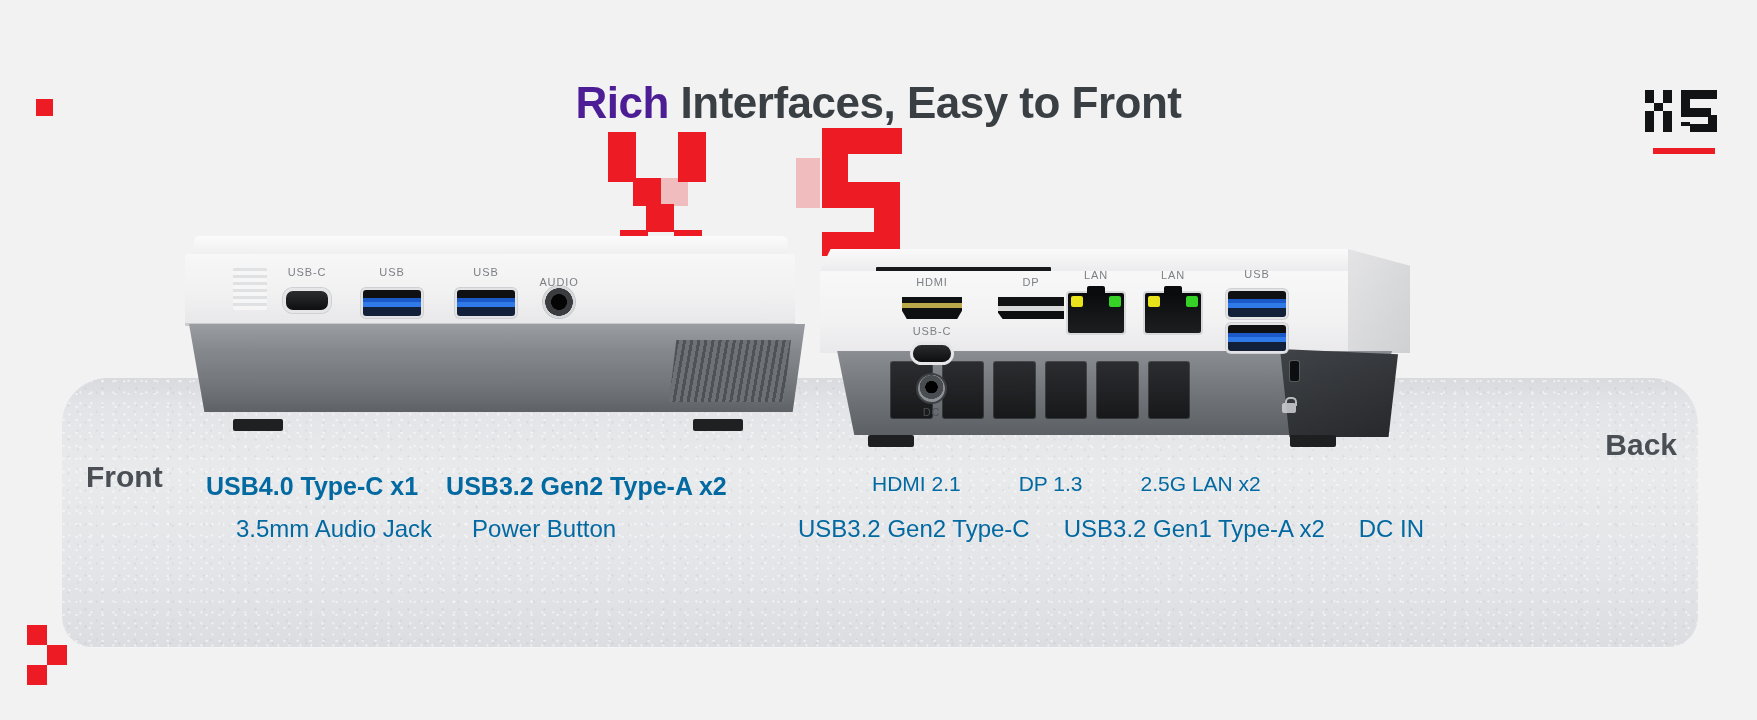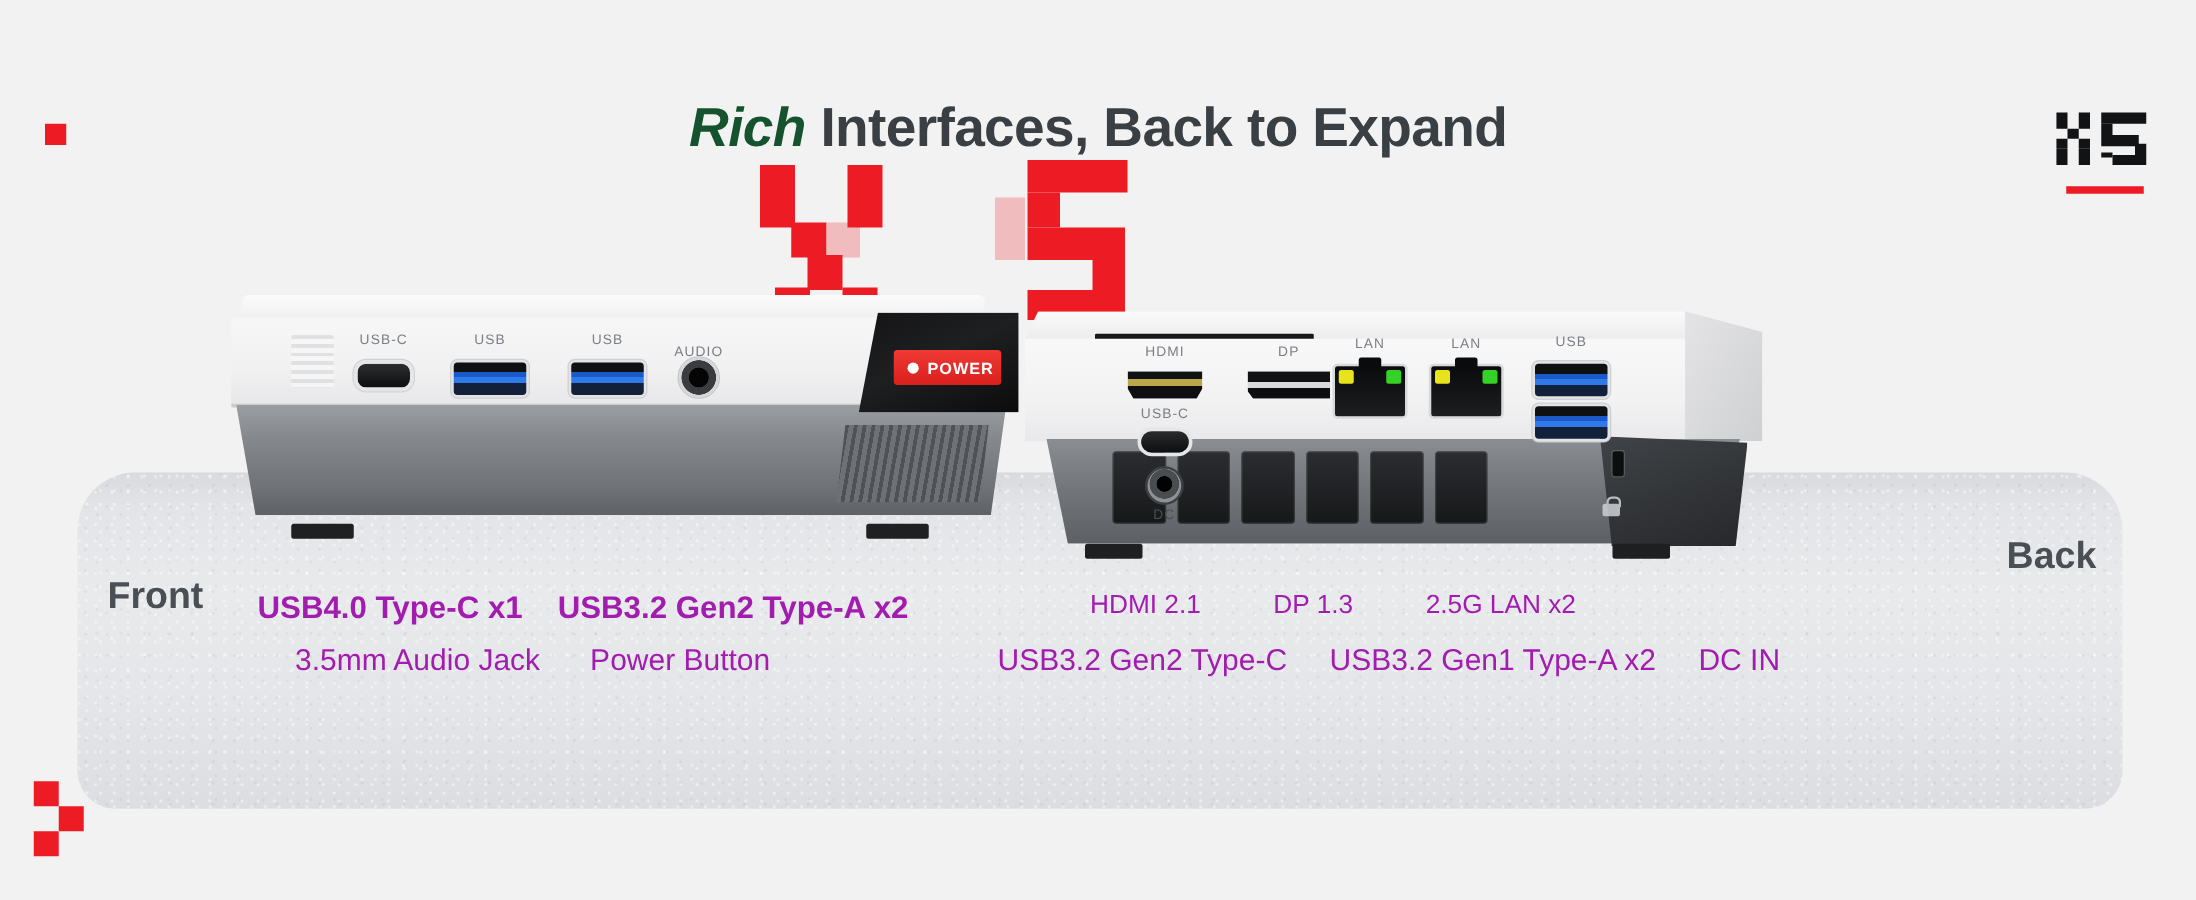--- a/index.html
+++ b/index.html
@@ -19,21 +19,21 @@
   .pix-bl2{left:47px;top:645px;width:20px;height:20px;}
   .pix-bl3{left:27px;top:665px;width:20px;height:20px;}
 
   
   .title{
     position:absolute;left:0;right:0;top:78px;
     text-align:center;
     font-size:44px;font-weight:700;letter-spacing:-0.5px;
     color:#3a3f44;white-space:nowrap;
   }
-  .title .rich{color:#14532d;font-style:italic;}
+  .title .rich{color:#4c1d95;}
 
   
   .brand{position:absolute;right:28px;top:88px;width:90px;}
   .brand-mark{width:78px;height:46px;margin-left:6px;}
   .brand-rule{height:6px;background:#ed1c24;width:62px;margin:10px 0 0 14px;}
 
   
   .watermark{position:absolute;left:590px;top:128px;width:400px;height:135px;}
   .wm-blk{position:absolute;background:#ed1c24;}
   .wm-blk.soft{opacity:.25;}
@@ -57,21 +57,21 @@
     opacity:.9;
   }
 
   
   .side-label{
     position:absolute;font-size:30px;font-weight:700;color:#4a4f55;
   }
   .label-front{left:86px;top:448px;margin-top:12px;}
   .label-back{right:80px;top:428px;}
 
-  .specrow{position:absolute;display:flex;align-items:baseline;color:#a21caf;white-space:nowrap;}
+  .specrow{position:absolute;display:flex;align-items:baseline;color:#0369a1;white-space:nowrap;}
   .specrow span{display:inline-block;}
   .r1-front{left:206px;top:472px;font-size:25px;font-weight:700;gap:28px;}
   .r2-front{left:236px;top:515px;font-size:24px;font-weight:400;gap:40px;}
   .r1-back{left:872px;top:472px;font-size:21px;font-weight:400;gap:58px;}
   .r2-back{left:798px;top:515px;font-size:24px;font-weight:400;gap:34px;}
 
   
   .dev-front{position:absolute;left:185px;top:236px;width:630px;height:185px;}
   .df-top{
     position:absolute;left:8px;top:0;width:594px;height:22px;
@@ -245,21 +245,21 @@
 
 <div class="stage">
 
   <div class="corner-pix pix-tl"></div>
   <div class="corner-pix pix-bl1"></div>
   <div class="corner-pix pix-bl2"></div>
   <div class="corner-pix pix-bl3"></div>
 
   <div class="title">
     <span class="rich">Rich</span>
-    <span>Interfaces, Back to Expand</span>
+    <span>Interfaces, Easy to Front</span>
   </div>
 
   <div class="brand">
     <svg class="brand-mark" viewBox="0 0 78 46">
       <g fill="#111315">
         <rect x="0" y="2" width="9" height="13"></rect>
         <rect x="18" y="2" width="9" height="13"></rect>
         <rect x="9" y="15" width="9" height="8"></rect>
         <rect x="0" y="23" width="9" height="8"></rect>
         <rect x="18" y="23" width="9" height="8"></rect>
@@ -319,26 +319,20 @@
     <div class="pt" style="left:272px;top:54px;">
       <div class="pt-lab" style="top:-24px;">USB</div>
       <div class="usba-port"></div>
     </div>
 
     <div class="pt" style="left:358px;top:50px;">
       <div class="pt-lab" style="top:-22px;margin-top:12px;">AUDIO</div>
       <div class="audio-port"></div>
     </div>
 
-    <div class="power-plate">
-      <div class="power-btn">
-        <span class="power-dot"></span>
-        <span class="power-txt">POWER</span>
-      </div>
-    </div>
   </div>
 
   <div class="dev-back">
     <div class="db-top"></div>
     <div class="db-slot"></div>
     <div class="db-face"></div>
     <div class="db-right"></div>
     <div class="db-body"></div>
     <div class="db-body-dark"></div>
     <div class="db-fins">

